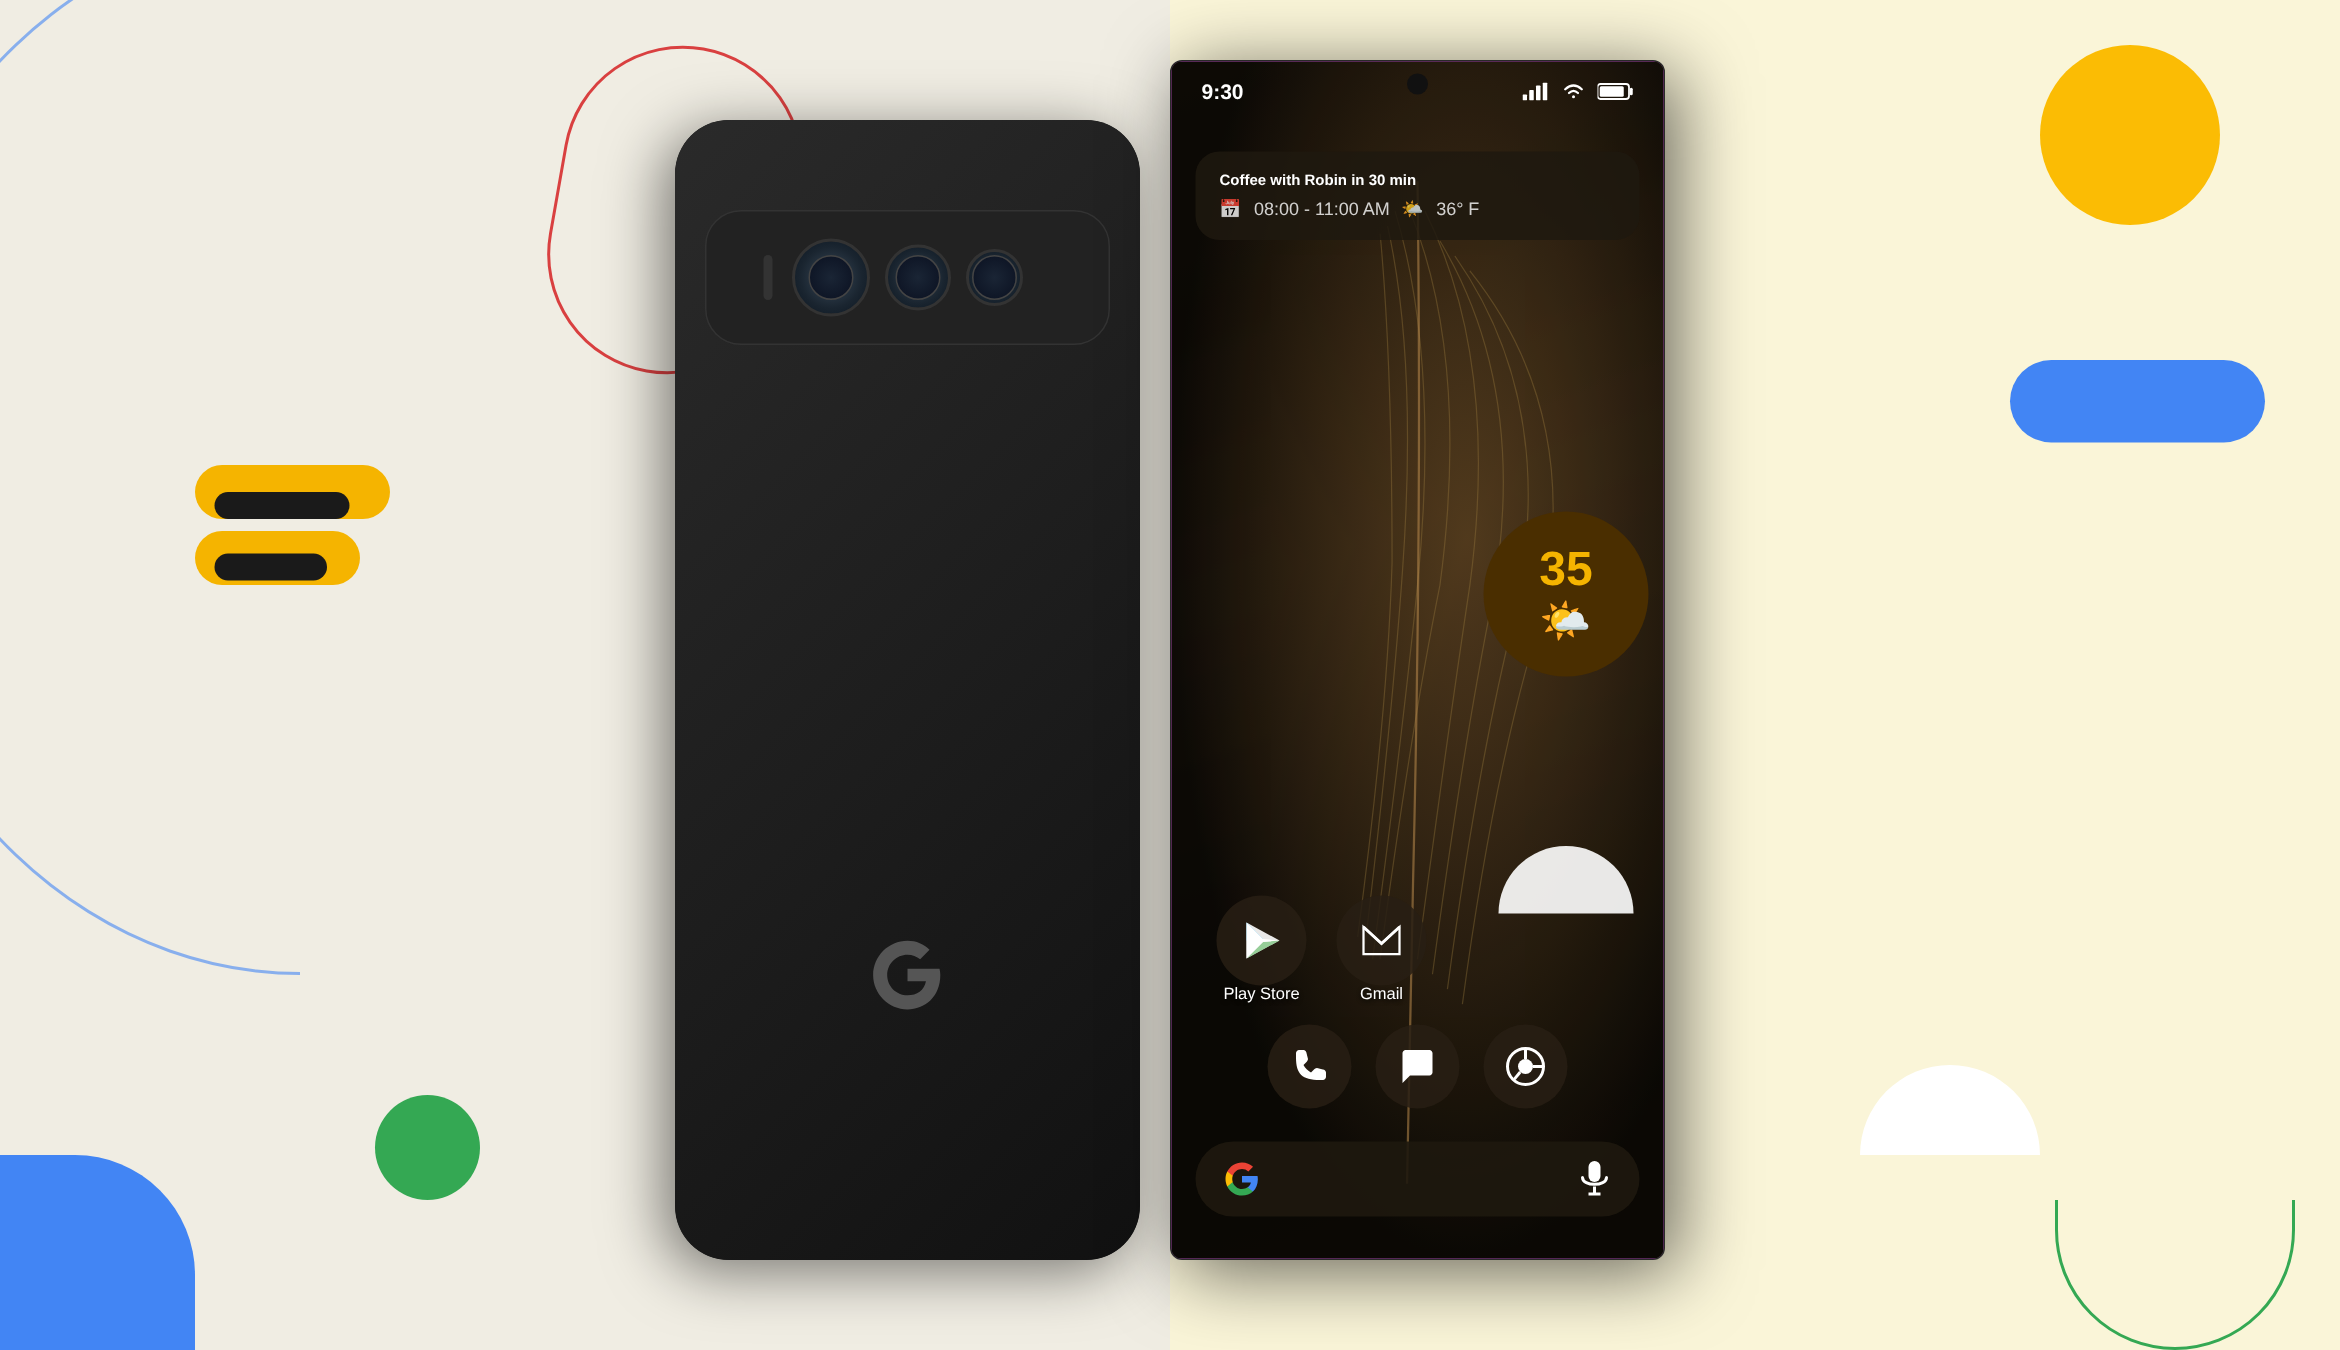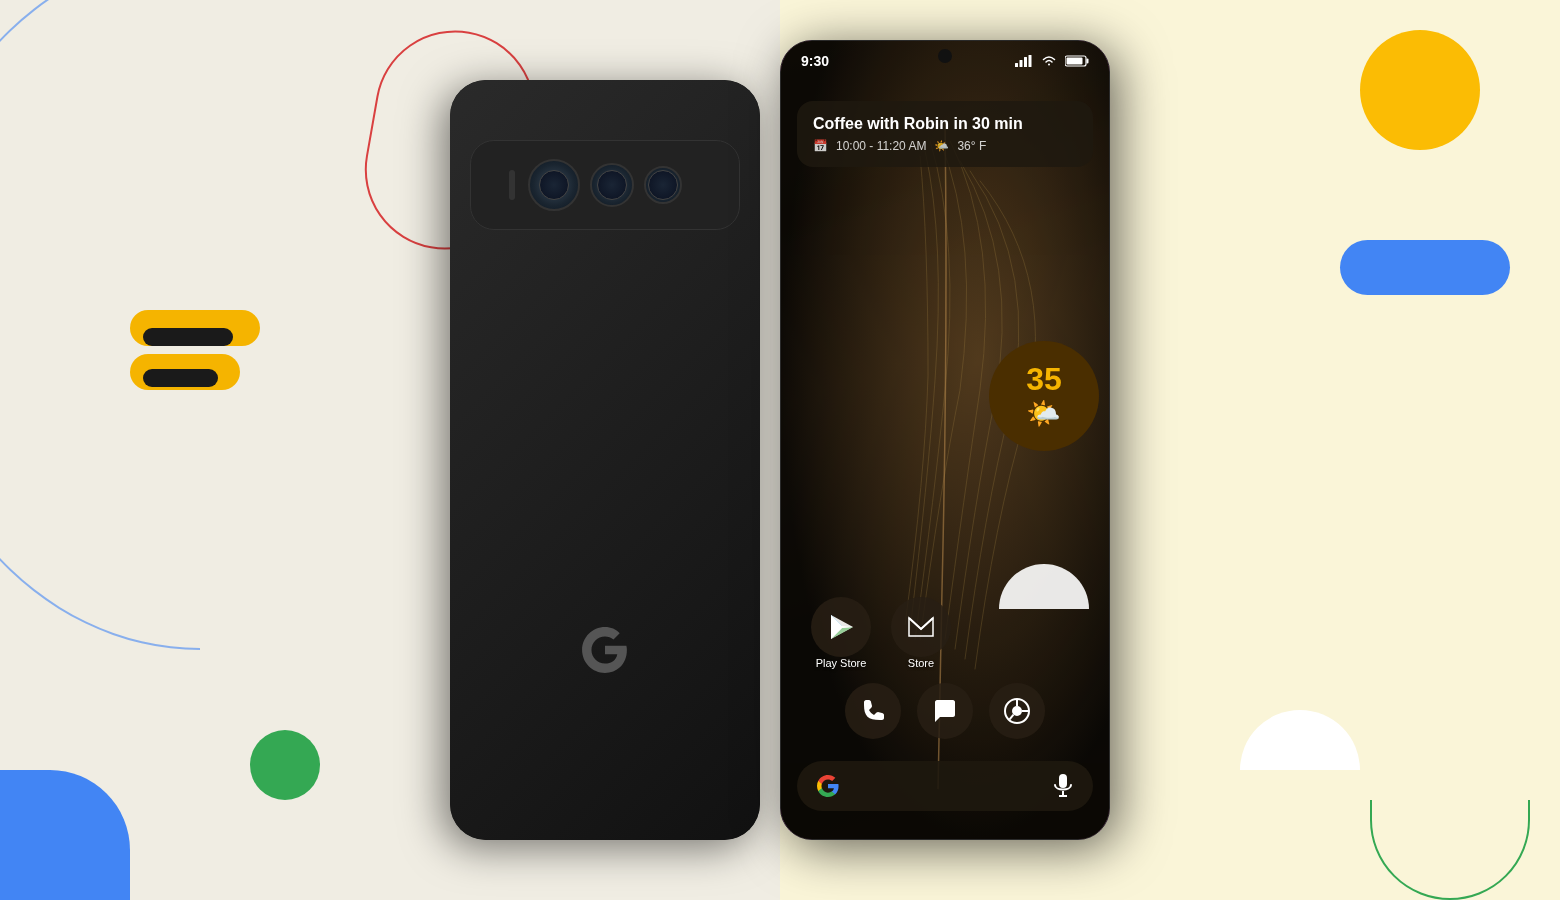--- a/index.html
+++ b/index.html
@@ -250,21 +250,21 @@
     }
 
     
     .phone-front {
       position: absolute;
       right: 0;
       top: 0;
       width: 330px;
       height: 800px;
       background: #d946ef;
-      border-radius: 32px;
+      border-radius: 8px;
       overflow: hidden;
       box-shadow: 8px 8px 50px rgba(0,0,0,0.6);
       border: 1px solid #2a2a2a;
     }
 
     .phone-screen {
       width: 100%;
       height: 100%;
       position: relative;
       background: #1a1008;
@@ -336,21 +336,21 @@
       left: 16px;
       right: 16px;
       background: rgba(30, 25, 15, 0.85);
       border-radius: 16px;
       padding: 14px 16px;
       z-index: 20;
     }
 
     .notif-title {
       color: white;
-      font-size: 16px;
+      font-size: 10px;
       font-weight: 600;
       margin-bottom: 6px;
     }
 
     .notif-details {
       color: rgba(255,255,255,0.8);
       font-size: 12px;
       display: flex;
       align-items: center;
       gap: 8px;
@@ -612,21 +612,21 @@
               <rect x="21.5" y="3.5" width="2" height="5" rx="1" fill="white"></rect>
               <rect x="1.5" y="2.5" width="16" height="7" rx="1" fill="white"></rect>
             </svg>
           </div>
         </div>
 
         <div class="notification-card">
           <div class="notif-title">Coffee with Robin in 30 min</div>
           <div class="notif-details">
             <span>📅</span>
-            <span>10:00 - 11:20 AM</span>
+            <span>08:00 - 11:00 AM</span>
             <span>🌤️</span>
             <span>36° F</span>
           </div>
         </div>
 
         <div class="weather-widget">
           <div class="weather-temp">
             <span>35</span>
           </div>
           <div style="font-size:28px; margin-top:2px;">🌤️</div>
@@ -648,21 +648,21 @@
             <span class="app-label">Play Store</span>
           </div>
 
           <div class="app-icon-item">
             <div class="app-icon-circle">
               <svg width="28" height="22" viewBox="0 0 28 22">
                 <path d="M2 2 L14 13 L26 2" stroke="white" stroke-width="2" fill="none"></path>
                 <path d="M2 2 L14 13 L26 2 L26 20 L2 20 Z" fill="none" stroke="white" stroke-width="1.5"></path>
               </svg>
             </div>
-            <span class="app-label">Store</span>
+            <span class="app-label">Gmail</span>
           </div>
 
         </div>
 
         <div class="bottom-dock-icons">
 
           <div class="dock-icon">
             <svg width="26" height="26" viewBox="0 0 26 26">
               <path d="M6 2 C5 2 4 3 4 4 L4 7 C4 18 8 22 20 22 L22 22 C23 22 24 21 24 20 L24 17 C24 16 23 15 22 15 L18 14 C17 14 16 15 16 15 L14 17 C12 16 10 14 9 12 L11 10 C11 10 12 9 12 8 L11 4 C11 3 10 2 9 2 Z" fill="white"></path>
             </svg>

